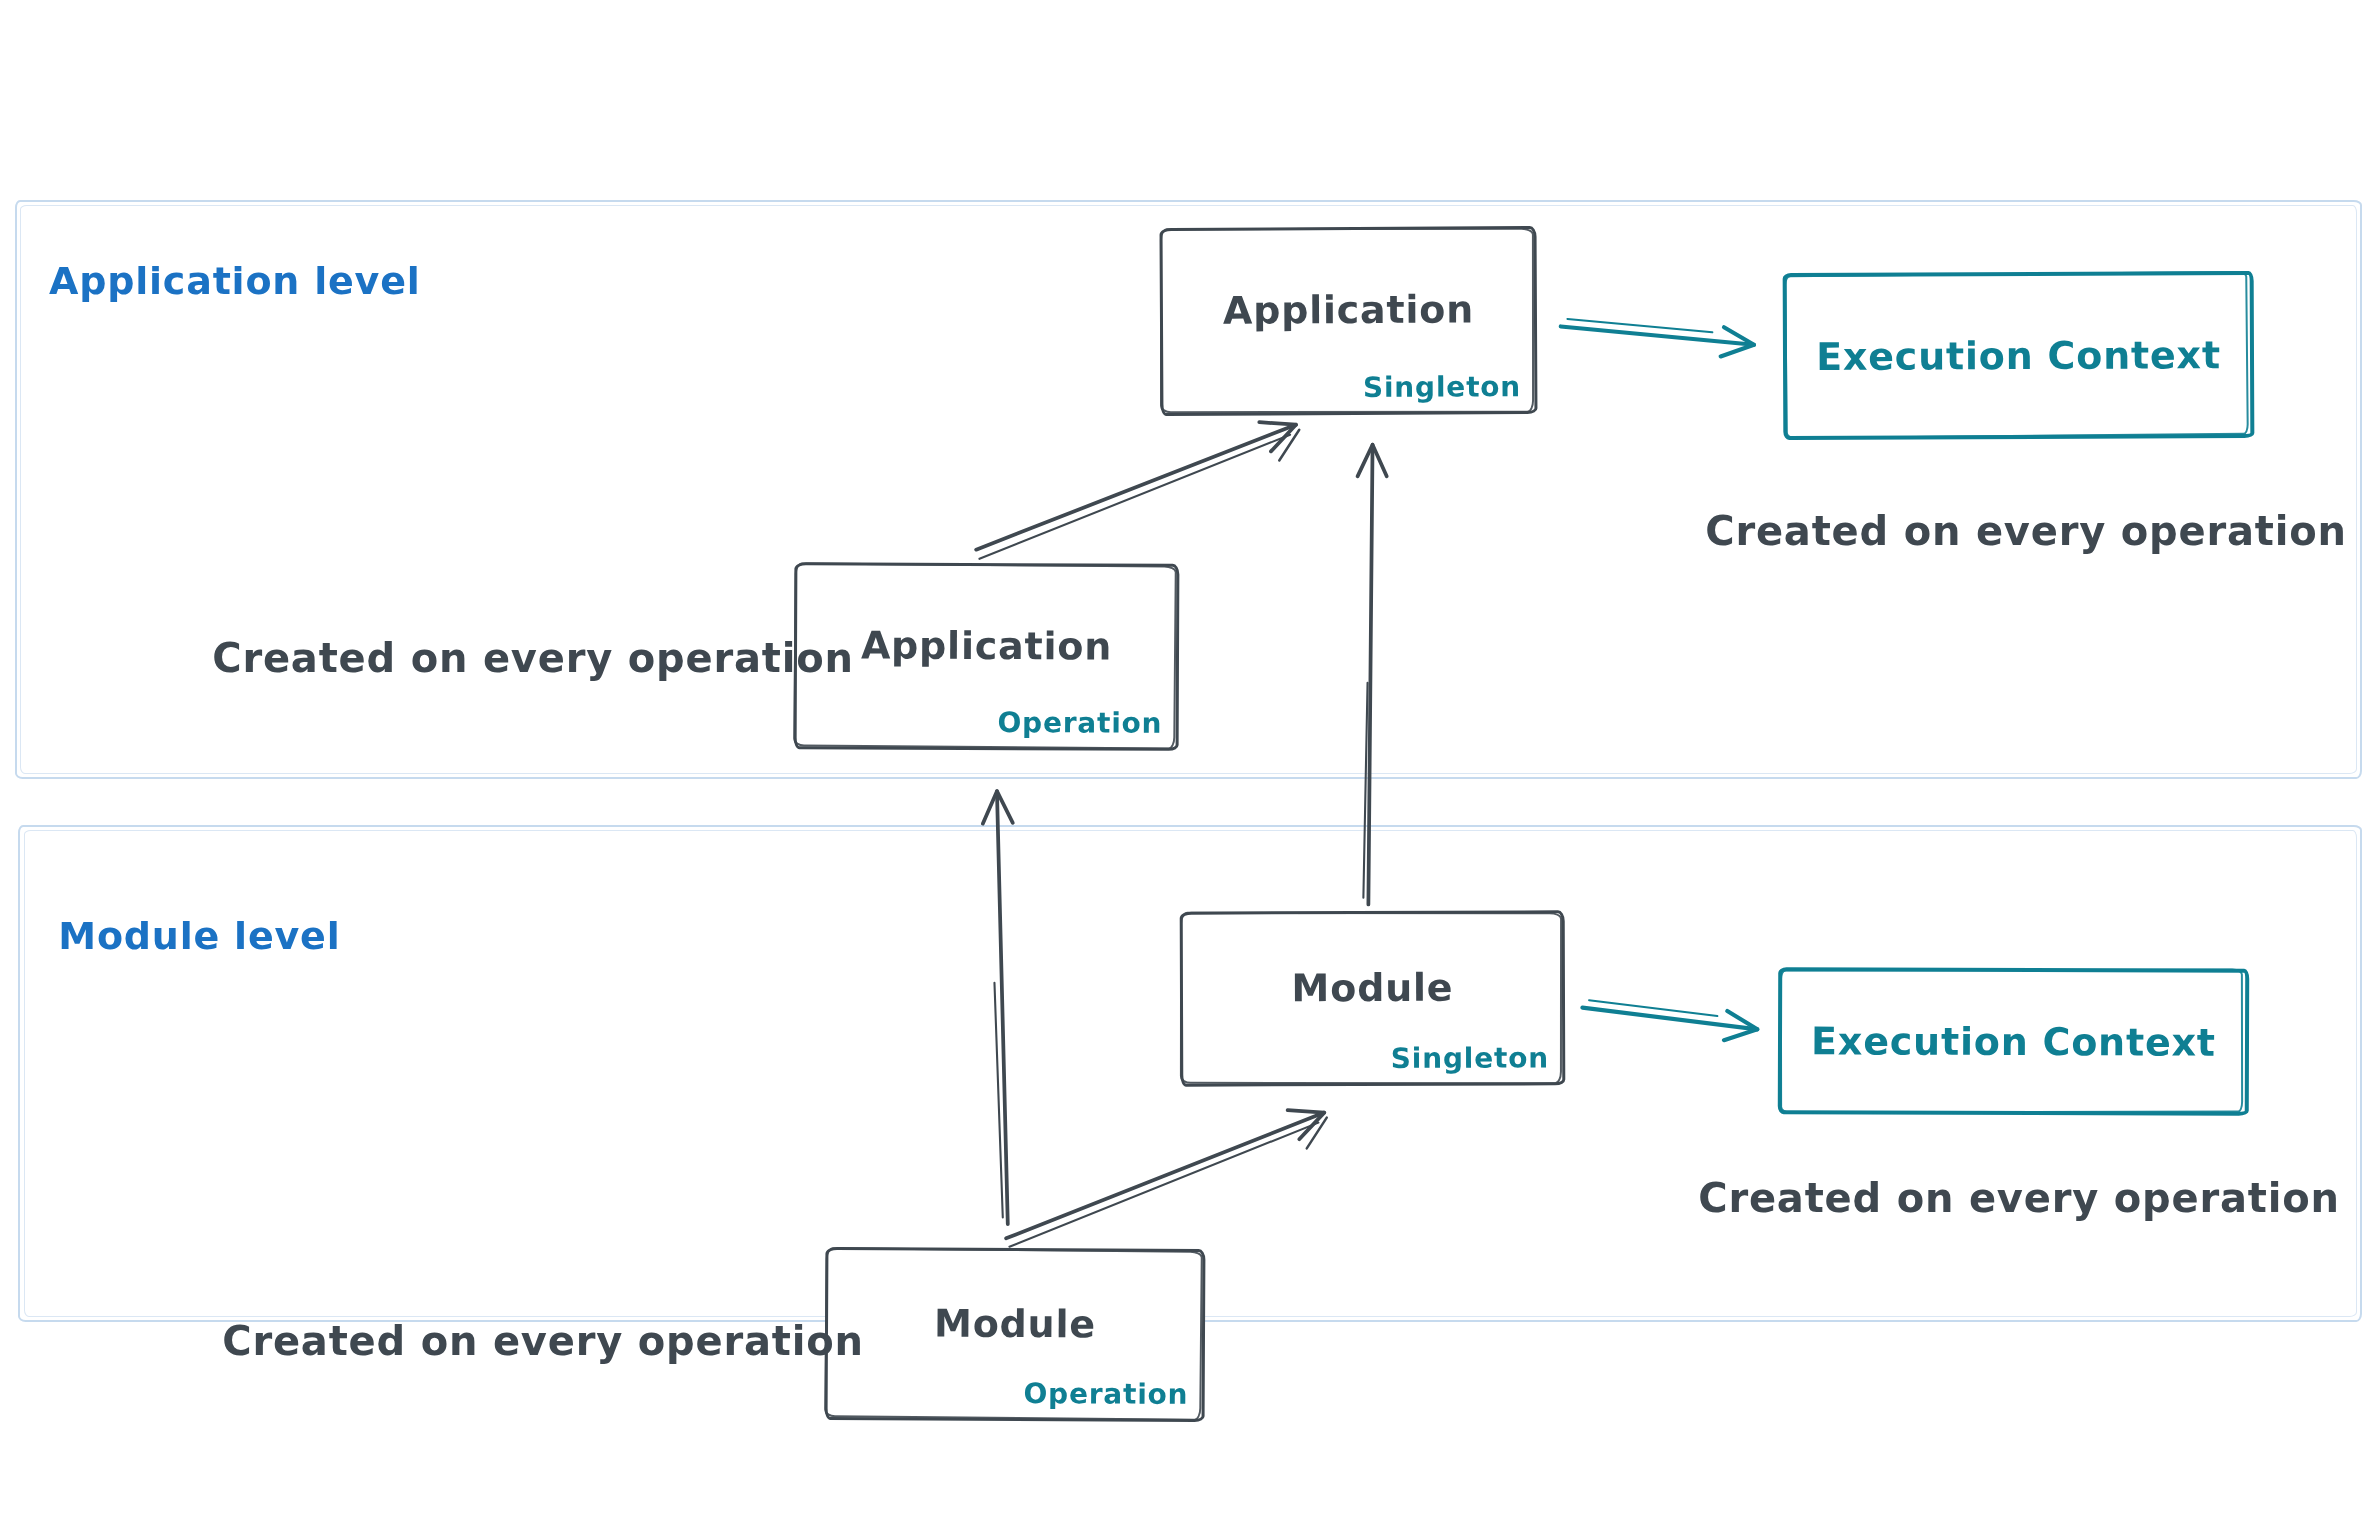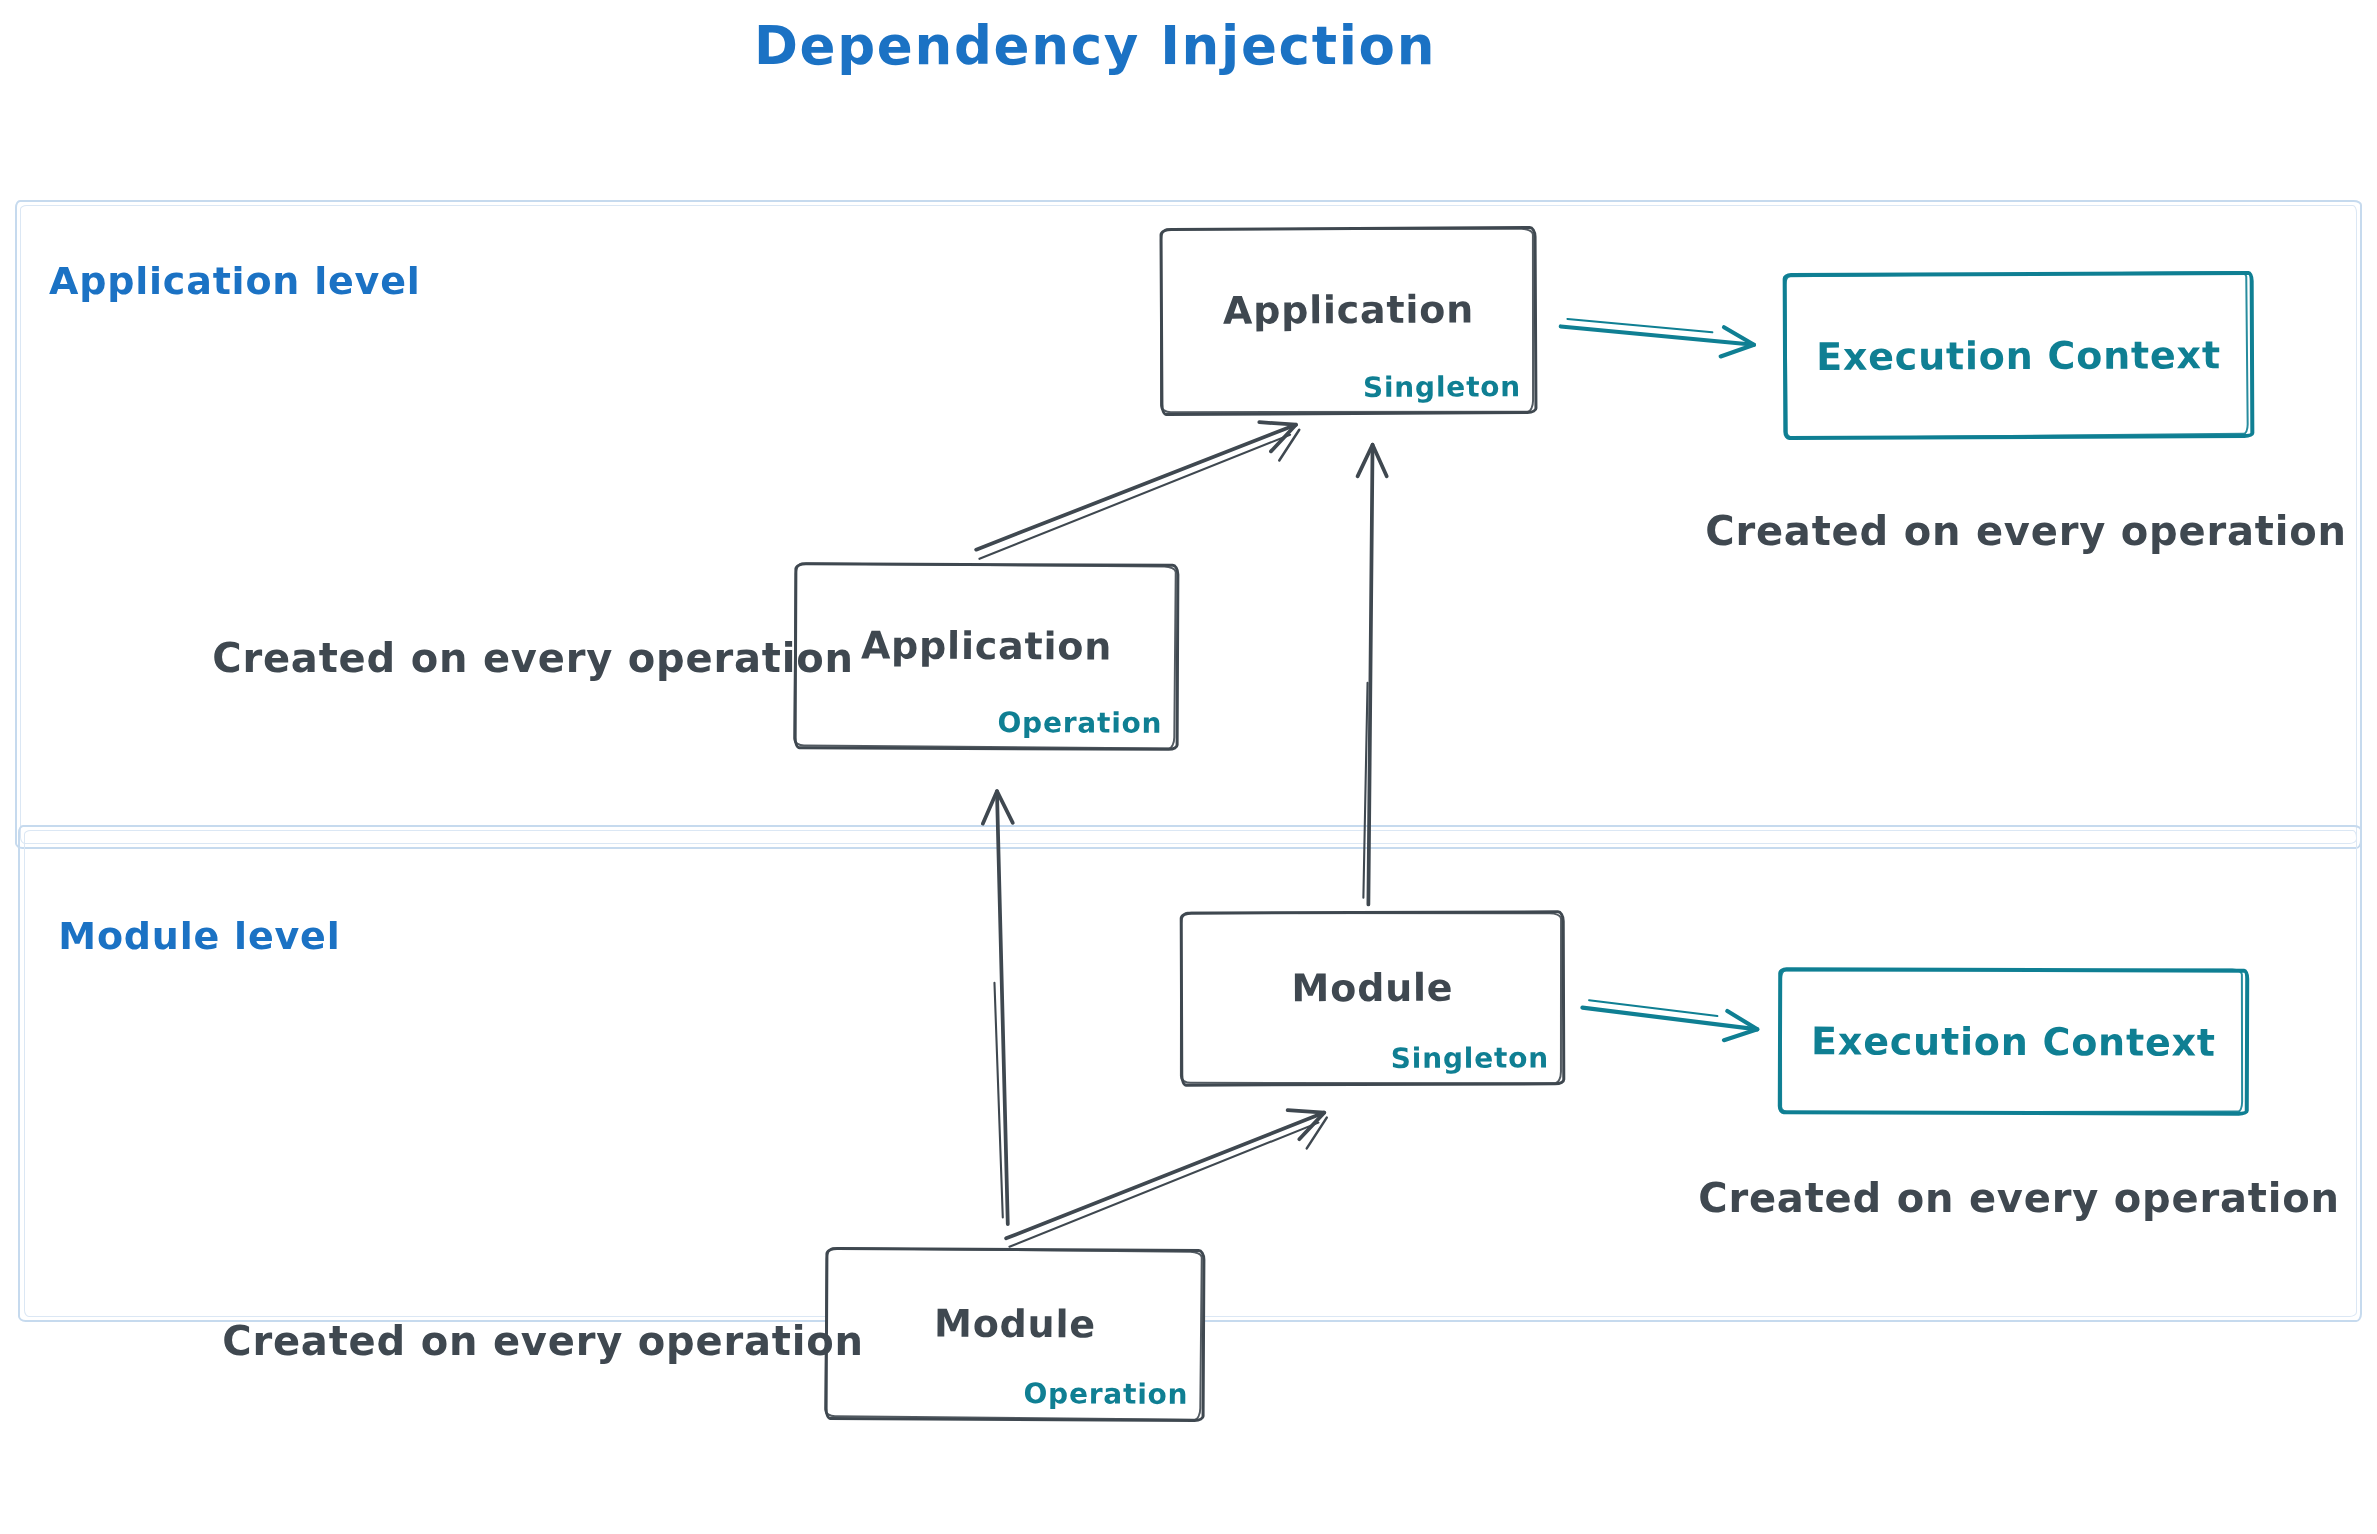--- a/index.html
+++ b/index.html
@@ -37,21 +37,21 @@
     border:2.5px solid var(--frame);
     border-radius:5px 8.3px 5.8px 7.5px / 7.5px 5px 8.3px 5.8px;
     background:transparent;
   }
   .frame::before{
     content:"";position:absolute;inset:3.3px;
     border:1.7px solid var(--frame2);
     border-radius:6.7px 4.2px 7.5px 5px / 4.2px 7.5px 5px 6.7px;
     pointer-events:none;
   }
-  .frame-app{left:15px;top:200px;width:2347px;height:649px;}
+  .frame-app{left:15px;top:200px;width:2347px;height:579px;}
   .frame-module{left:18.3px;top:825px;width:2344px;height:497px;}
   .frame-label{
     position:absolute;top:57px;left:32px;
     font-size:38px;font-weight:700;color:var(--blue);
     letter-spacing:0.8px;white-space:nowrap;
   }
   .frame-module .frame-label{top:87px;left:38px;}
 
   
   .node{
@@ -117,21 +117,20 @@
   
   svg.arrows{position:absolute;left:0;top:0;width:2377px;height:1534px;pointer-events:none;}
   .stroke-ink{stroke:var(--ink);fill:none;stroke-linecap:round;stroke-linejoin:round;}
   .stroke-teal{stroke:var(--teal);fill:none;stroke-linecap:round;stroke-linejoin:round;}
 </style>
 </head>
 <body>
 
 <div class="stage">
 
-  <div class="title">Dependency Injection</div>
 
   <section class="frame frame-app">
     <span class="frame-label">Application level</span>
   </section>
 
   <section class="frame frame-module">
     <span class="frame-label">Module level</span>
   </section>
 
   <svg class="arrows" viewBox="0 0 2854 1842">

